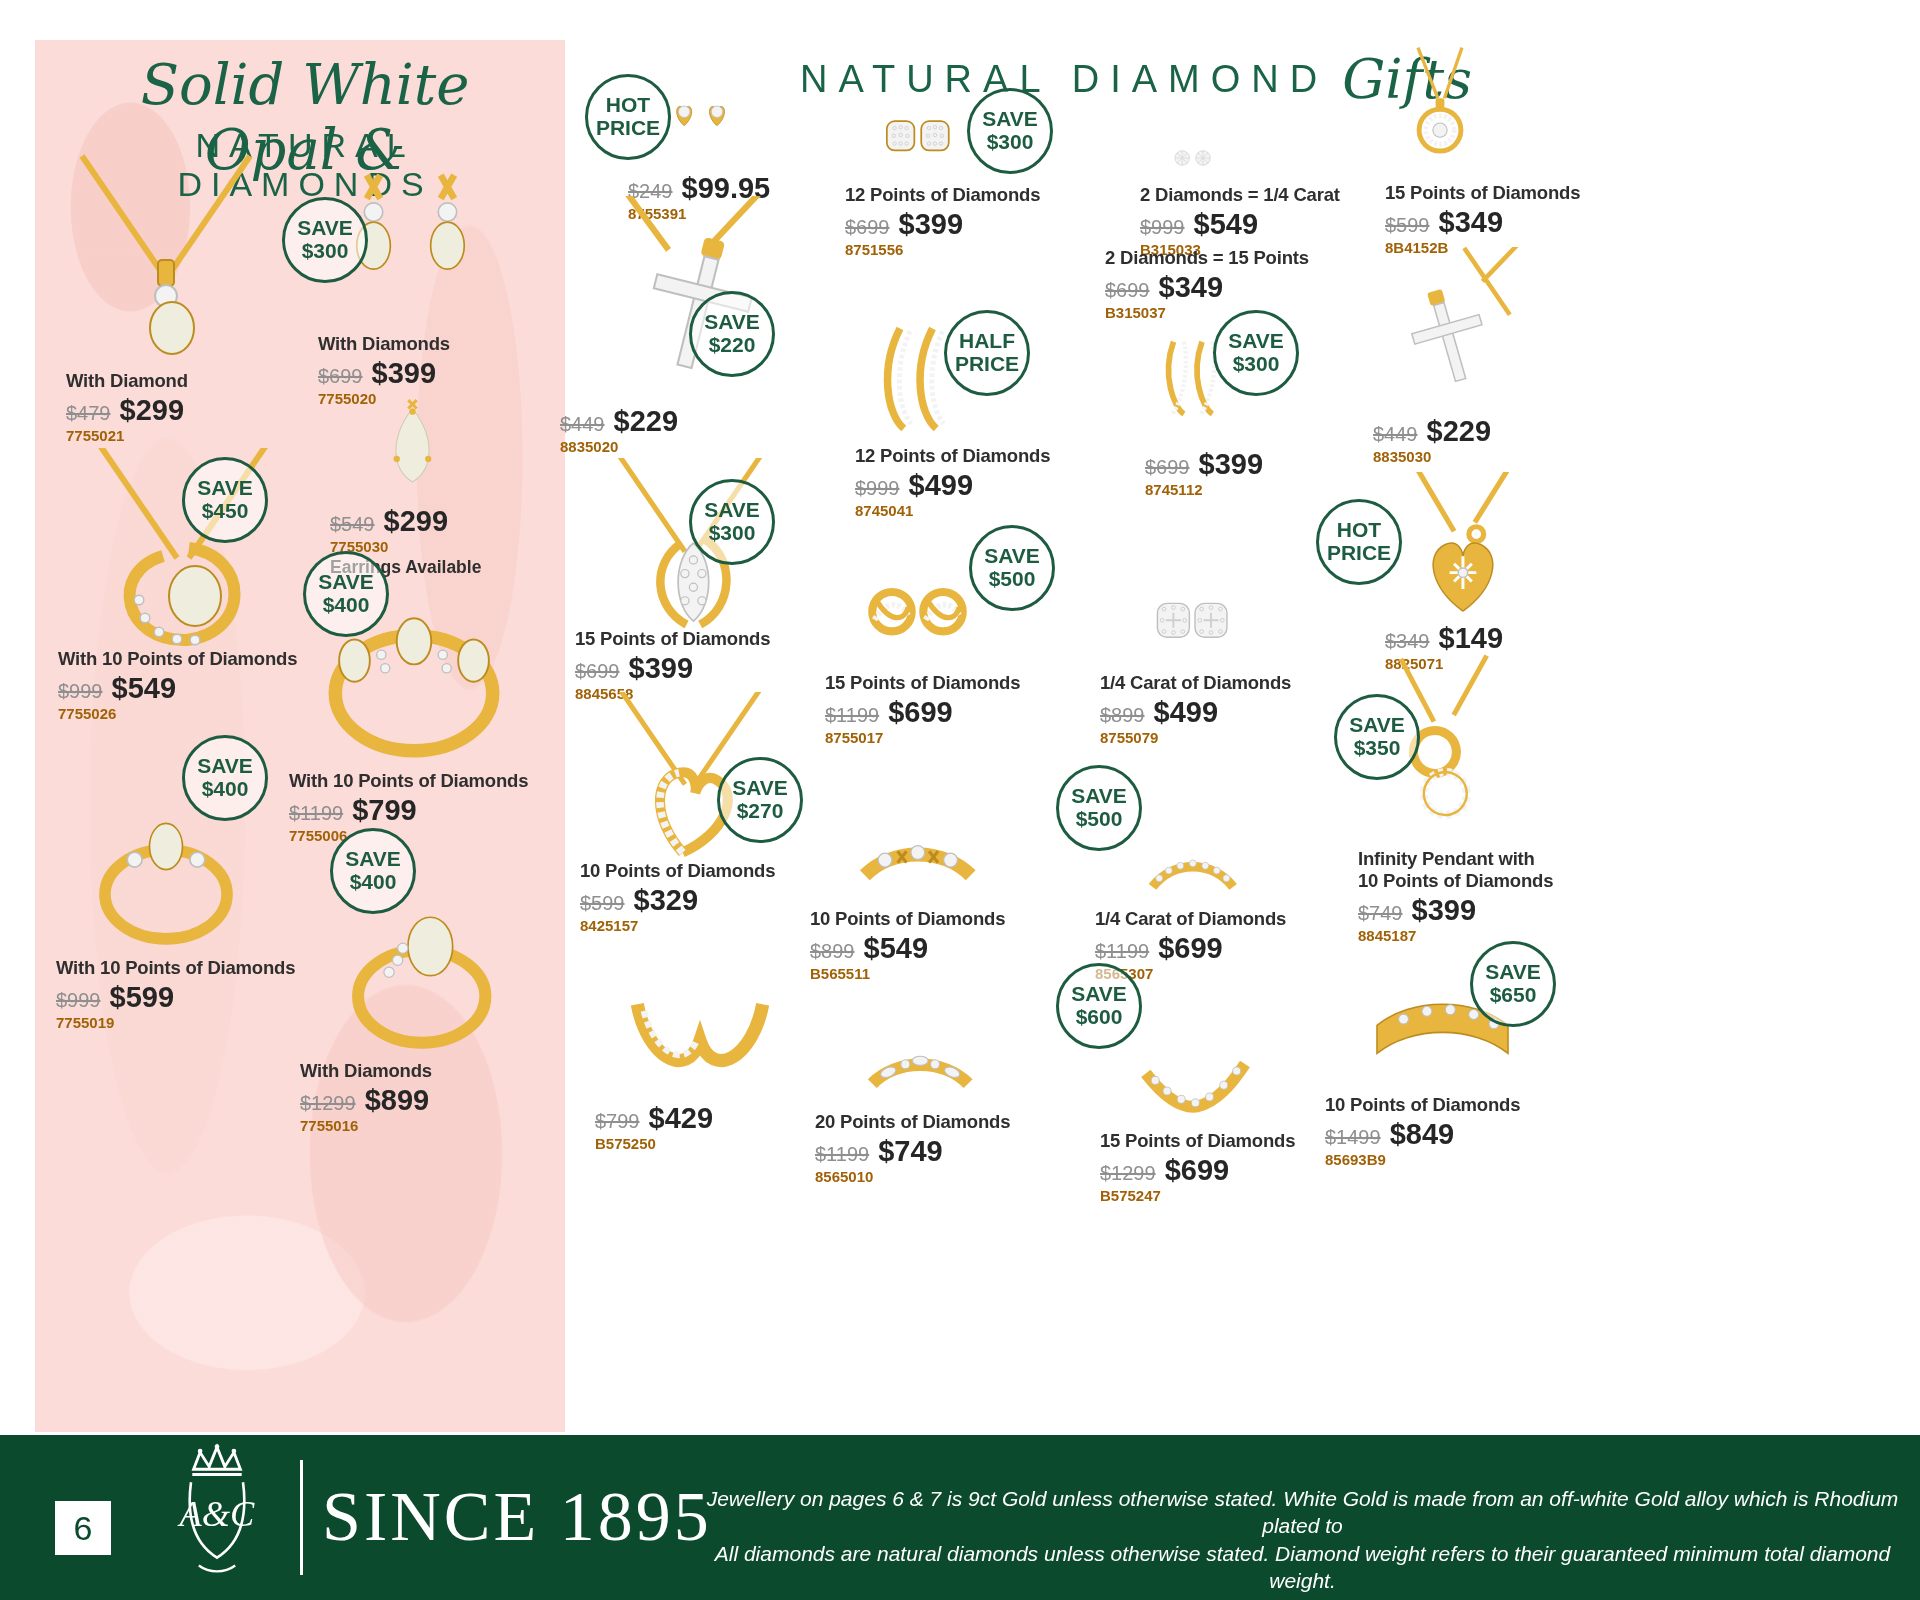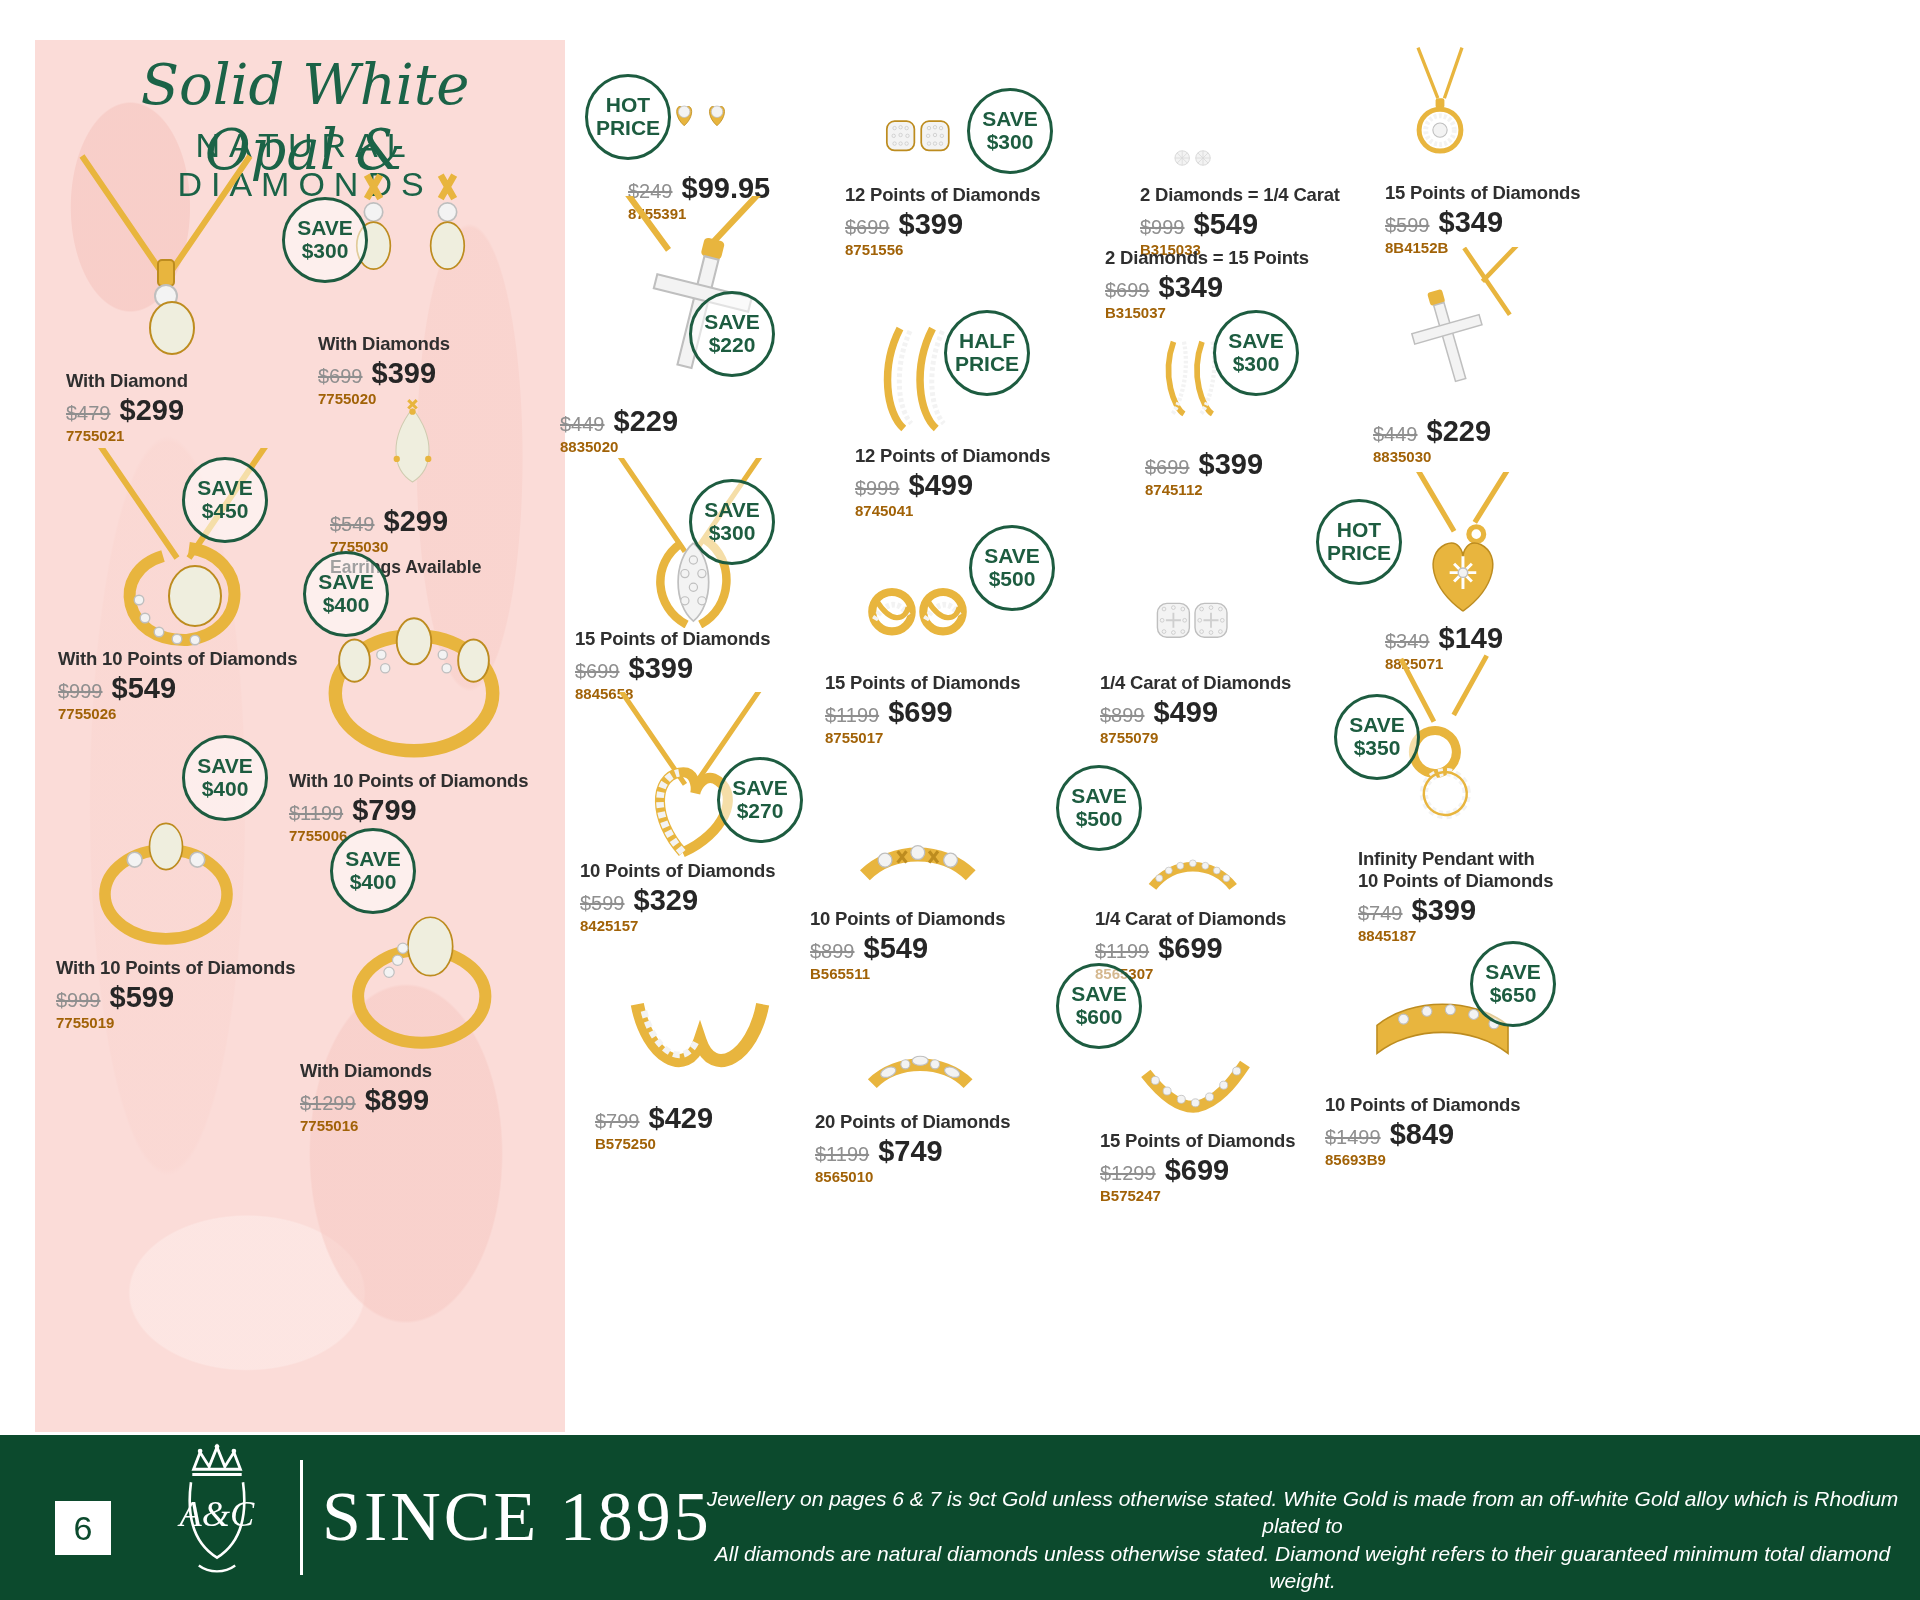--- a/index.html
+++ b/index.html
@@ -41,20 +41,23 @@
   .disclaimer{position:absolute;left:690px;top:50px;width:1225px;text-align:center;color:#ffffff;
     font-style:italic;font-size:21px;line-height:1.3;font-weight:500;}
 </style>
 </head>
 <body>
 
 <div id="canvas">
   <div class="pink-panel"></div>
   <h1 class="script-title">Solid White Opal &amp;</h1>
   <h2 class="caps-title">NATURAL DIAMONDS</h2>
+  <div class="nd-header">
+    <span class="caps">NATURAL DIAMOND</span><span class="script">Gifts</span>
+  </div>
 
   <div id="products">
       <div class="card" style="left: 66px; top: 150px; width: 200px;">
         <div class="photo" style="height: 220px;">
           <svg width="200" height="220" viewBox="0 0 100 100" preserveAspectRatio="xMidYMid meet">
             <path d="M8,-2 L47,55 M92,-2 L53,55" stroke="#e8b53e" stroke-width="3" fill="none"></path>
             <rect x="46" y="50" width="8" height="13" rx="2" fill="#e8b53e" stroke="#bd8c1f"></rect>
             <circle cx="50" cy="68" r="5.5" fill="#f3f3f3" stroke="#bfbfbf"></circle>
             <ellipse cx="53" cy="84" rx="11" ry="13" fill="#efeede" stroke="#bd8c1f"></ellipse>
           </svg>

